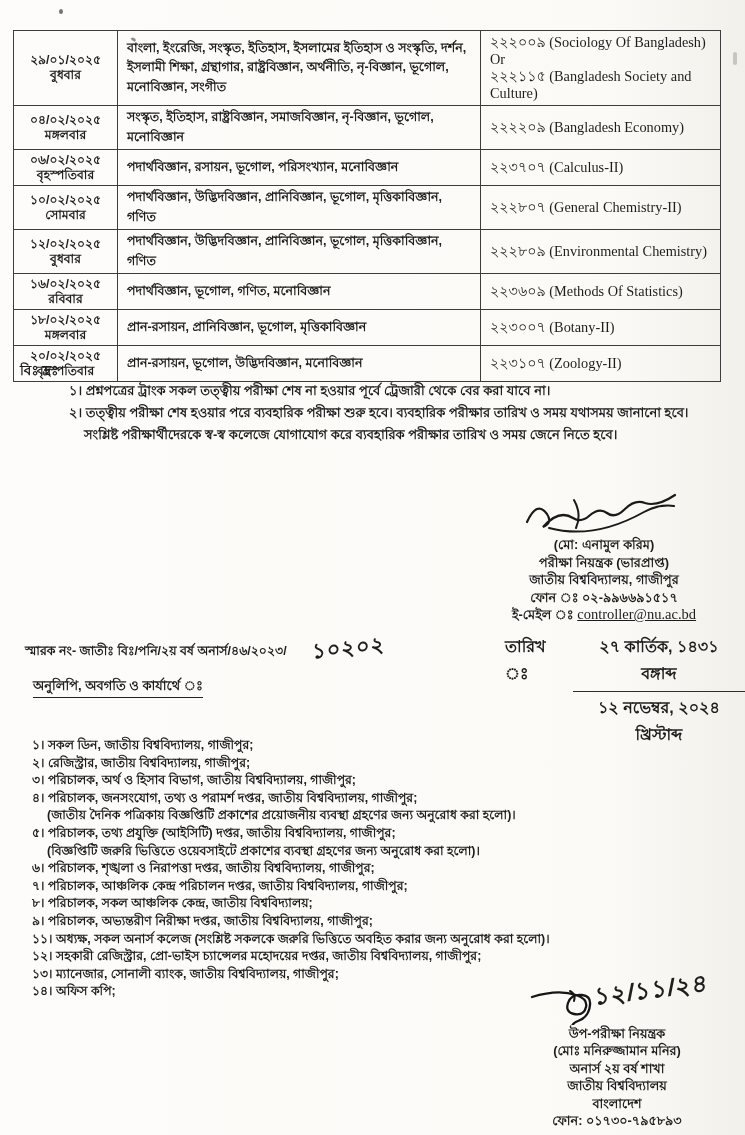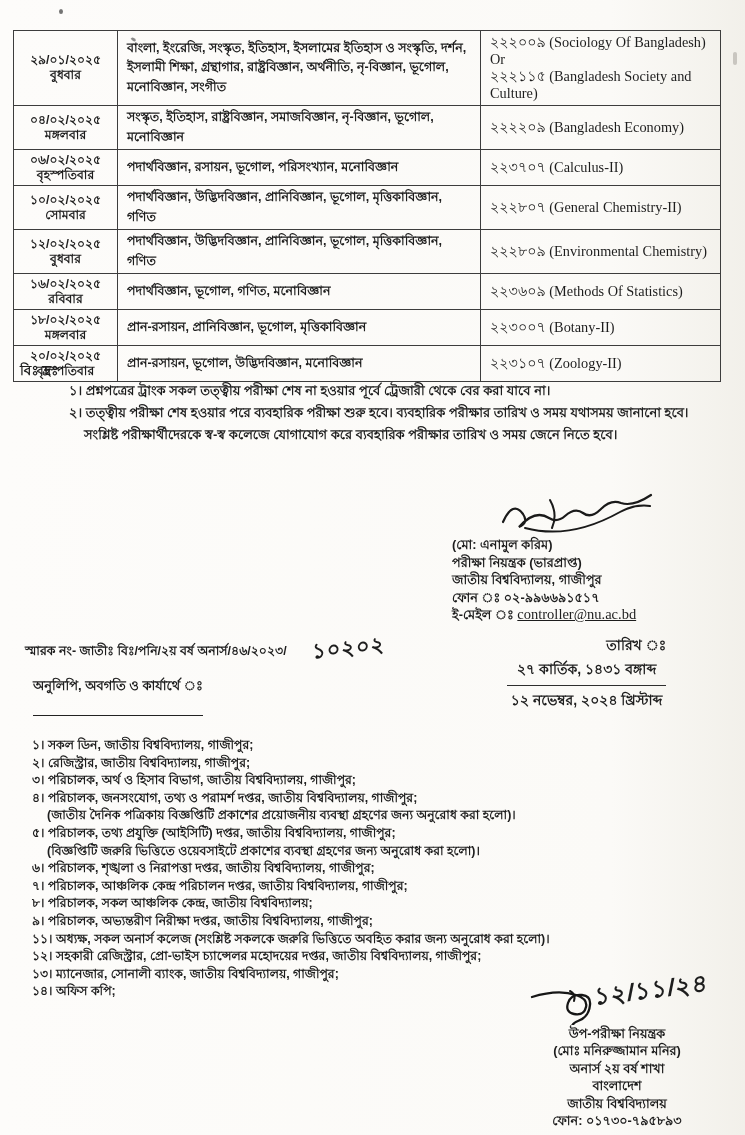--- a/index.html
+++ b/index.html
@@ -19,38 +19,38 @@
   .c-sub  { font-size:12.6px; line-height:19.5px; font-weight:700; padding:2px 10px 2px 9px; }
   .c-code { font-family:"Liberation Serif","DejaVu Serif",serif; font-weight:400;
             font-size:14.3px; line-height:17.2px; padding:2px 4px 2px 9px; white-space:pre-line; }
   
   .note-head { position:absolute; left:20px; top:360px; font-size:13.5px; font-weight:700; }
   .notes { position:absolute; left:32px; top:384px; right:8px; font-size:13px; font-weight:700; line-height:14px; }
   .notes .n1 { margin-left:37px; }
   .notes .n2 { margin-left:37px; margin-top:8px; }
   .notes .n3 { margin-left:52px; margin-top:8px; }
   
-  .ctrl-sign { position:absolute; left:452px; top:492px; width:256px; 
+  .ctrl-sign { position:absolute; left:476px; top:492px; width:256px; text-align:center;
     font-size:12.8px; line-height:17.5px; font-weight:700; }
   .scribble { display:block; margin:0 auto; }
   .em-addr { font-family:"Liberation Serif","DejaVu Serif",serif; font-weight:400;
     font-size:14.5px; text-decoration:underline; }
   
   .memo-row { position:absolute; left:25px; top:632px; right:0; height:42px; }
   .memo-ref { position:absolute; left:0; top:10px; font-size:12.5px; font-weight:700; }
   .memo-hand { position:absolute; left:287px; top:0px; font-size:21px; font-weight:700;
     transform:rotate(-6deg) skewX(-6deg); letter-spacing:1px; }
-  .date-block { position:absolute; left:480px; top:2px; display:flex; align-items:flex-end;
-    font-size:14px; font-weight:700;flex-direction:column; }
+  .date-block { position:absolute; left:480px; top:2px; display:flex; align-items:flex-start;
+    font-size:16px; font-weight:700; }
   .date-col { margin-left:2px; text-align:center; }
   .date-l1 { padding:0 10px 3px 10px; border-bottom:1.4px solid #2e2e2e; }
   .date-l2 { padding-top:3px; }
   
   .dist-head { position:absolute; left:33px; top:676px; font-size:13px; font-weight:700;
-    border-bottom:1.3px solid #222; padding-bottom:18px; }
+    border-bottom:1.3px solid #222; padding-bottom:0; }
   .dist { position:absolute; left:32px; top:701px; right:5px; font-size:12.4px;
     font-weight:700; line-height:17.6px;margin-top:36px; }
   .dist .s { margin-left:15px; }
   .dist .s:empty { display:none; }
   
   .dep-sign { position:absolute; left:512px; top:985px; width:210px; text-align:center;
     font-size:12.8px; line-height:17.4px; font-weight:700; }
   .dep-hand-wrap { position:relative; height:40px; }
   .dep-scribble { position:absolute; left:18px; top:2px; }
   .dep-date { position:absolute; left:82px; top:-4px; font-size:24px; font-weight:700;
@@ -231,18 +231,18 @@
     <div class="dep-hand-wrap">
       <svg class="dep-scribble" width="74" height="38" viewBox="0 0 74 38">
         <path d="M2 10 q26 -8 44 -2 q12 4 10 12 q-2 9 -12 7 q-9 -2 -6 -11 q3 -9 14 -8 q9 1 8 10 q-1 12 -12 16 q-8 3 -6 10" fill="none" stroke="#161616" stroke-width="2.3" stroke-linecap="round"></path>
         <path d="M40 4 q6 3 4 10" fill="none" stroke="#161616" stroke-width="2" stroke-linecap="round"></path>
       </svg>
       <span class="dep-date">১২/১১/২৪</span>
     </div>
     <div>উপ-পরীক্ষা নিয়ন্ত্রক</div>
     <div>(মোঃ মনিরুজ্জামান মনির)</div>
     <div>অনার্স ২য় বর্ষ শাখা</div>
+    <div>জাতীয় বিশ্ববিদ্যালয়</div>
     <div>বাংলাদেশ</div>
-    <div>জাতীয় বিশ্ববিদ্যালয়</div>
     <div class="dep-phone">ফোন: ০১৭৩০-৭৯৫৮৯৩</div>
   </div>
 
 </div>
 
 </body></html>

